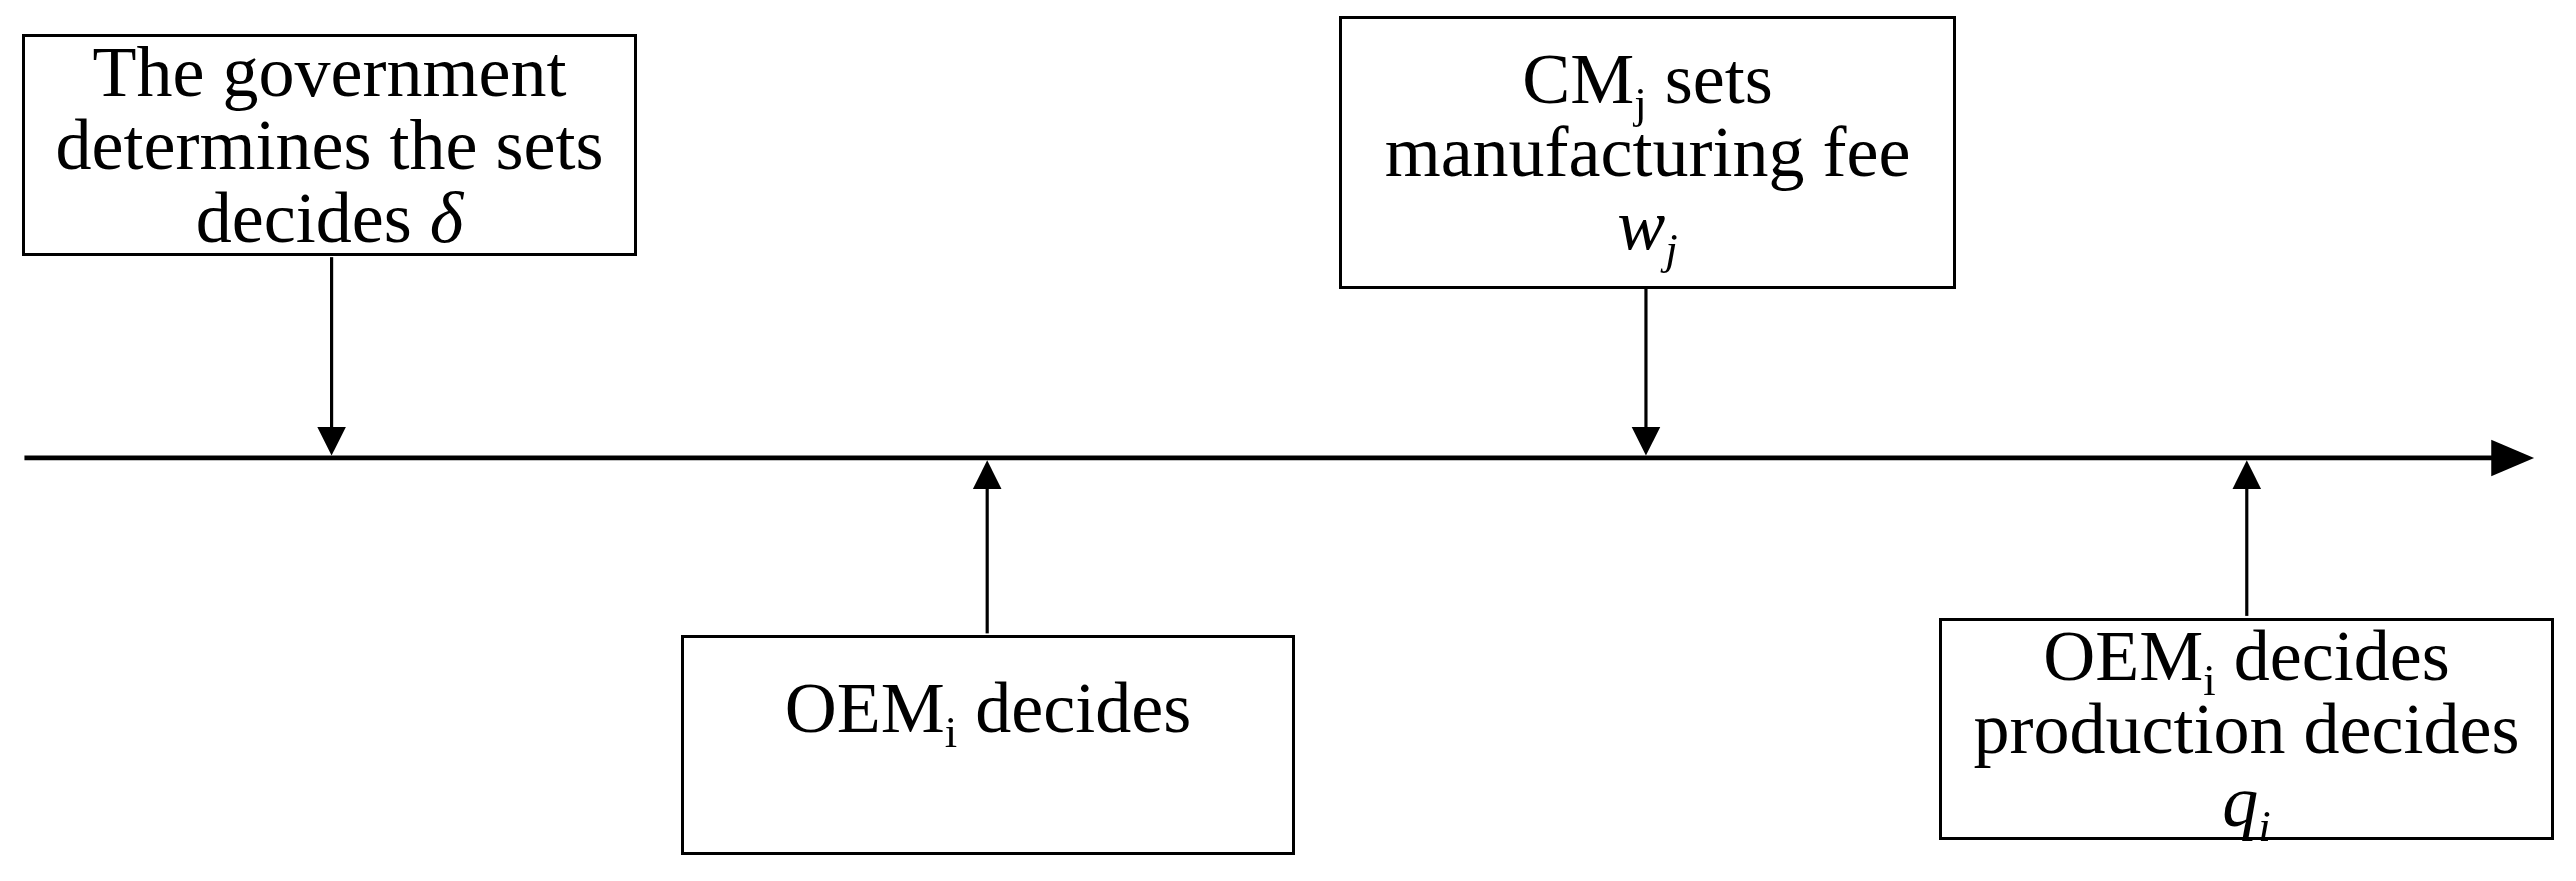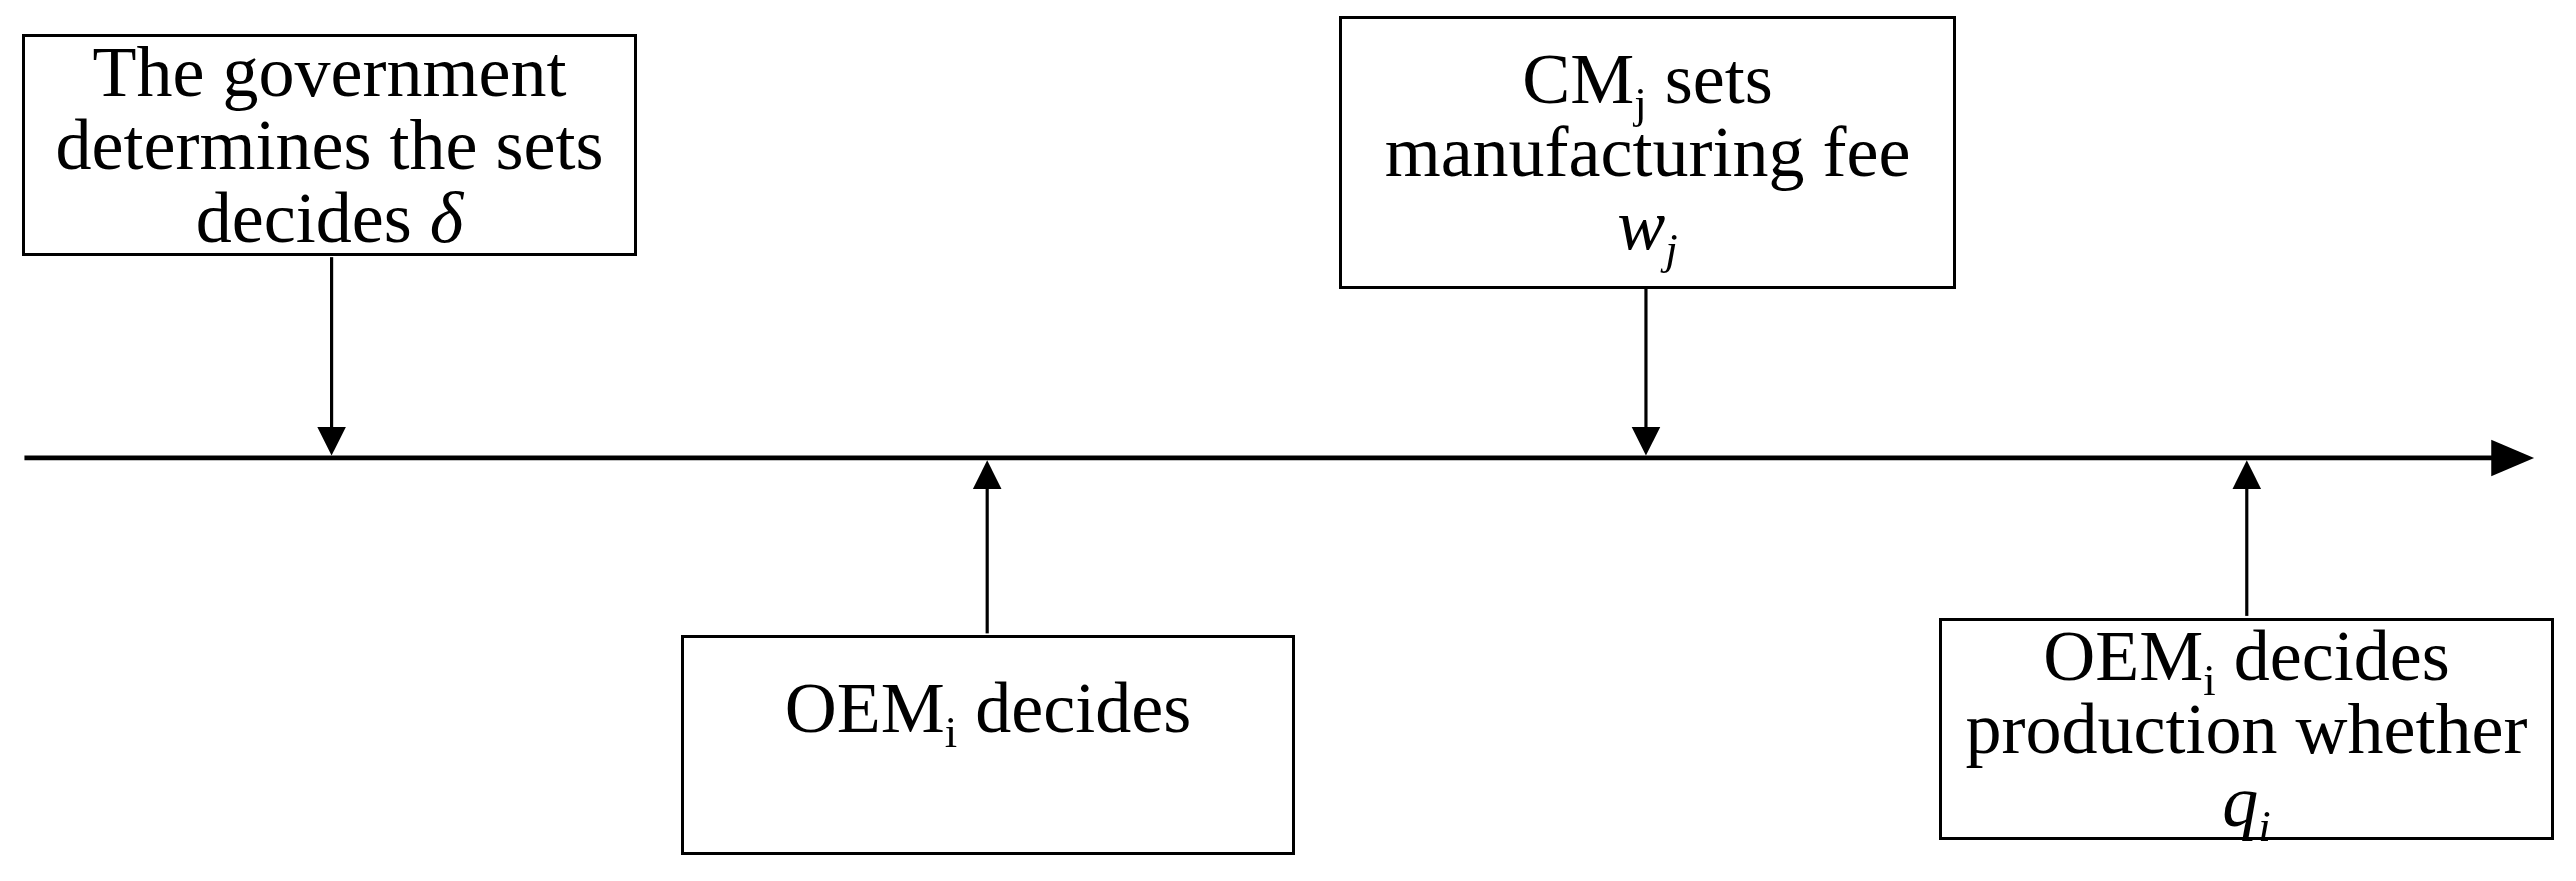--- a/index.html
+++ b/index.html
@@ -77,17 +77,17 @@
 
   <div class="box" id="box-cm-fee">
     <span><span>CM</span><sub>j</sub><span> sets</span><br><span>manufacturing fee </span><span class="it">w</span><sub class="it">j</sub></span>
   </div>
 
   <div class="box" id="box-oem-adopt">
     <span><span>OEM</span><sub>i</sub><span> decides</span><br><br></span>
   </div>
 
   <div class="box" id="box-oem-quantity">
-    <span><span>OEM</span><sub>i</sub><span> decides</span><br><span>production whether</span><br><span class="it">q</span><sub class="it">i</sub></span>
+    <span><span>OEM</span><sub>i</sub><span> decides</span><br><span>production decides</span><br><span class="it">q</span><sub class="it">i</sub></span>
   </div>
 
 </div>
 
 
 </body></html>

